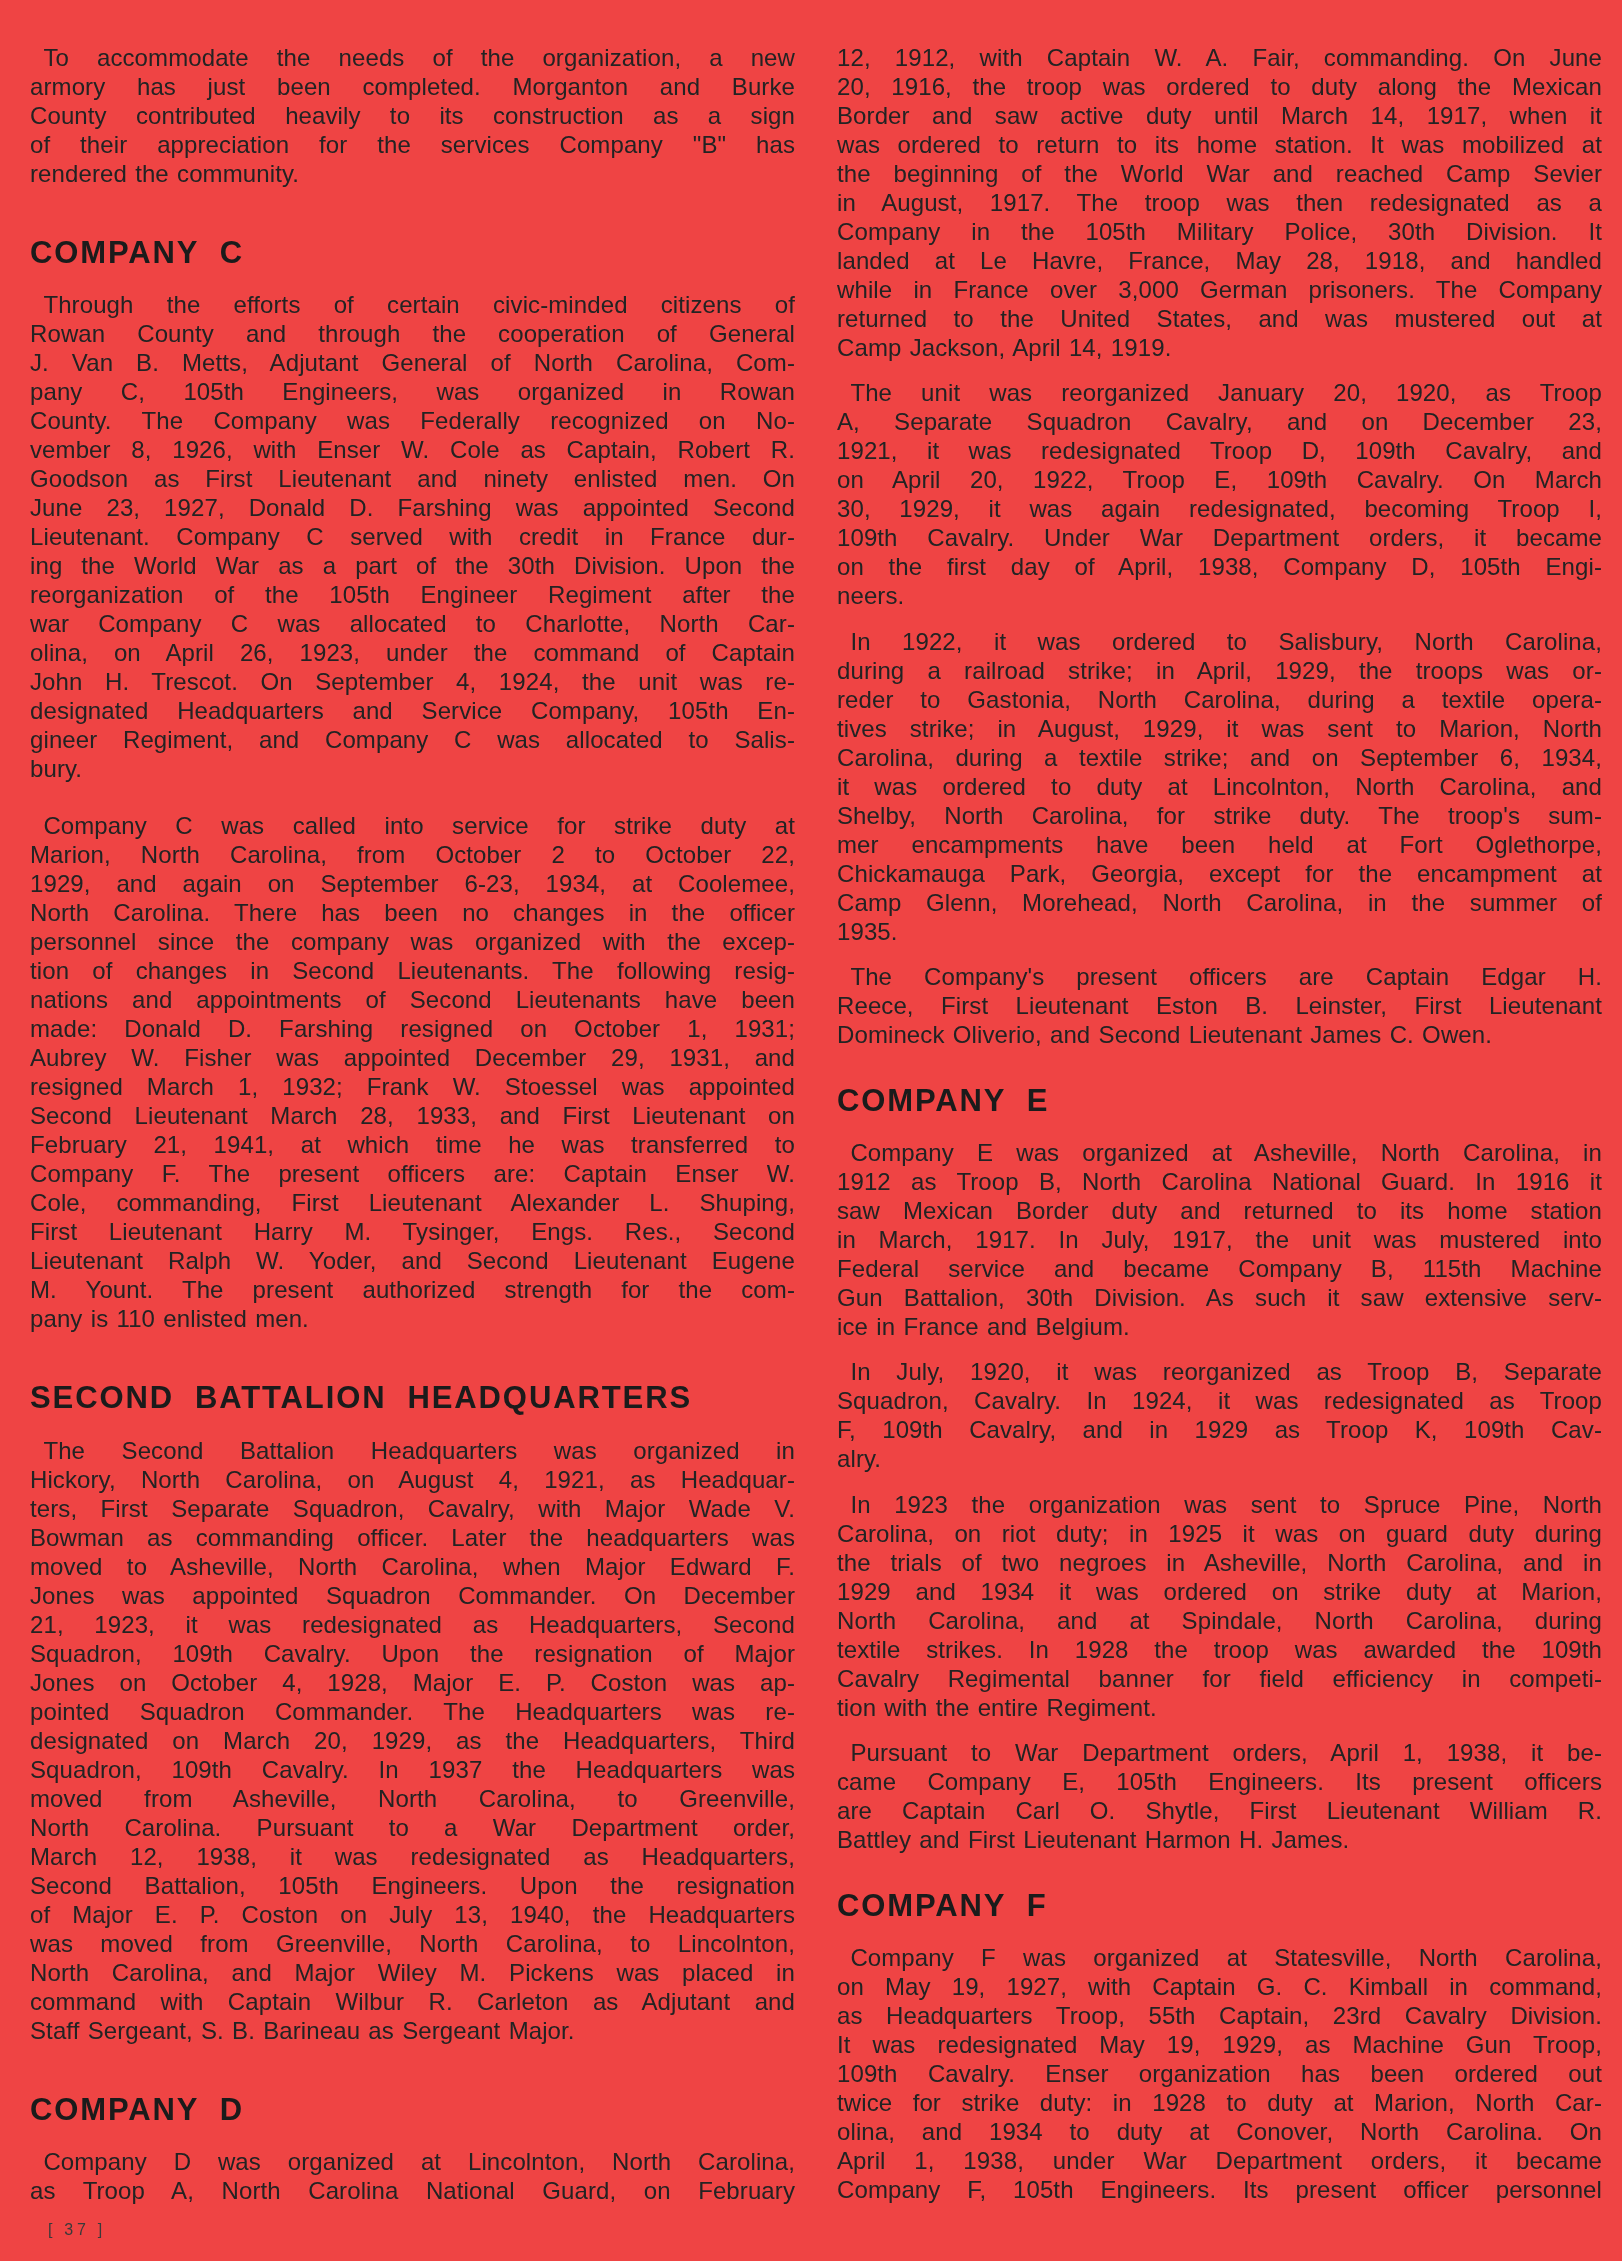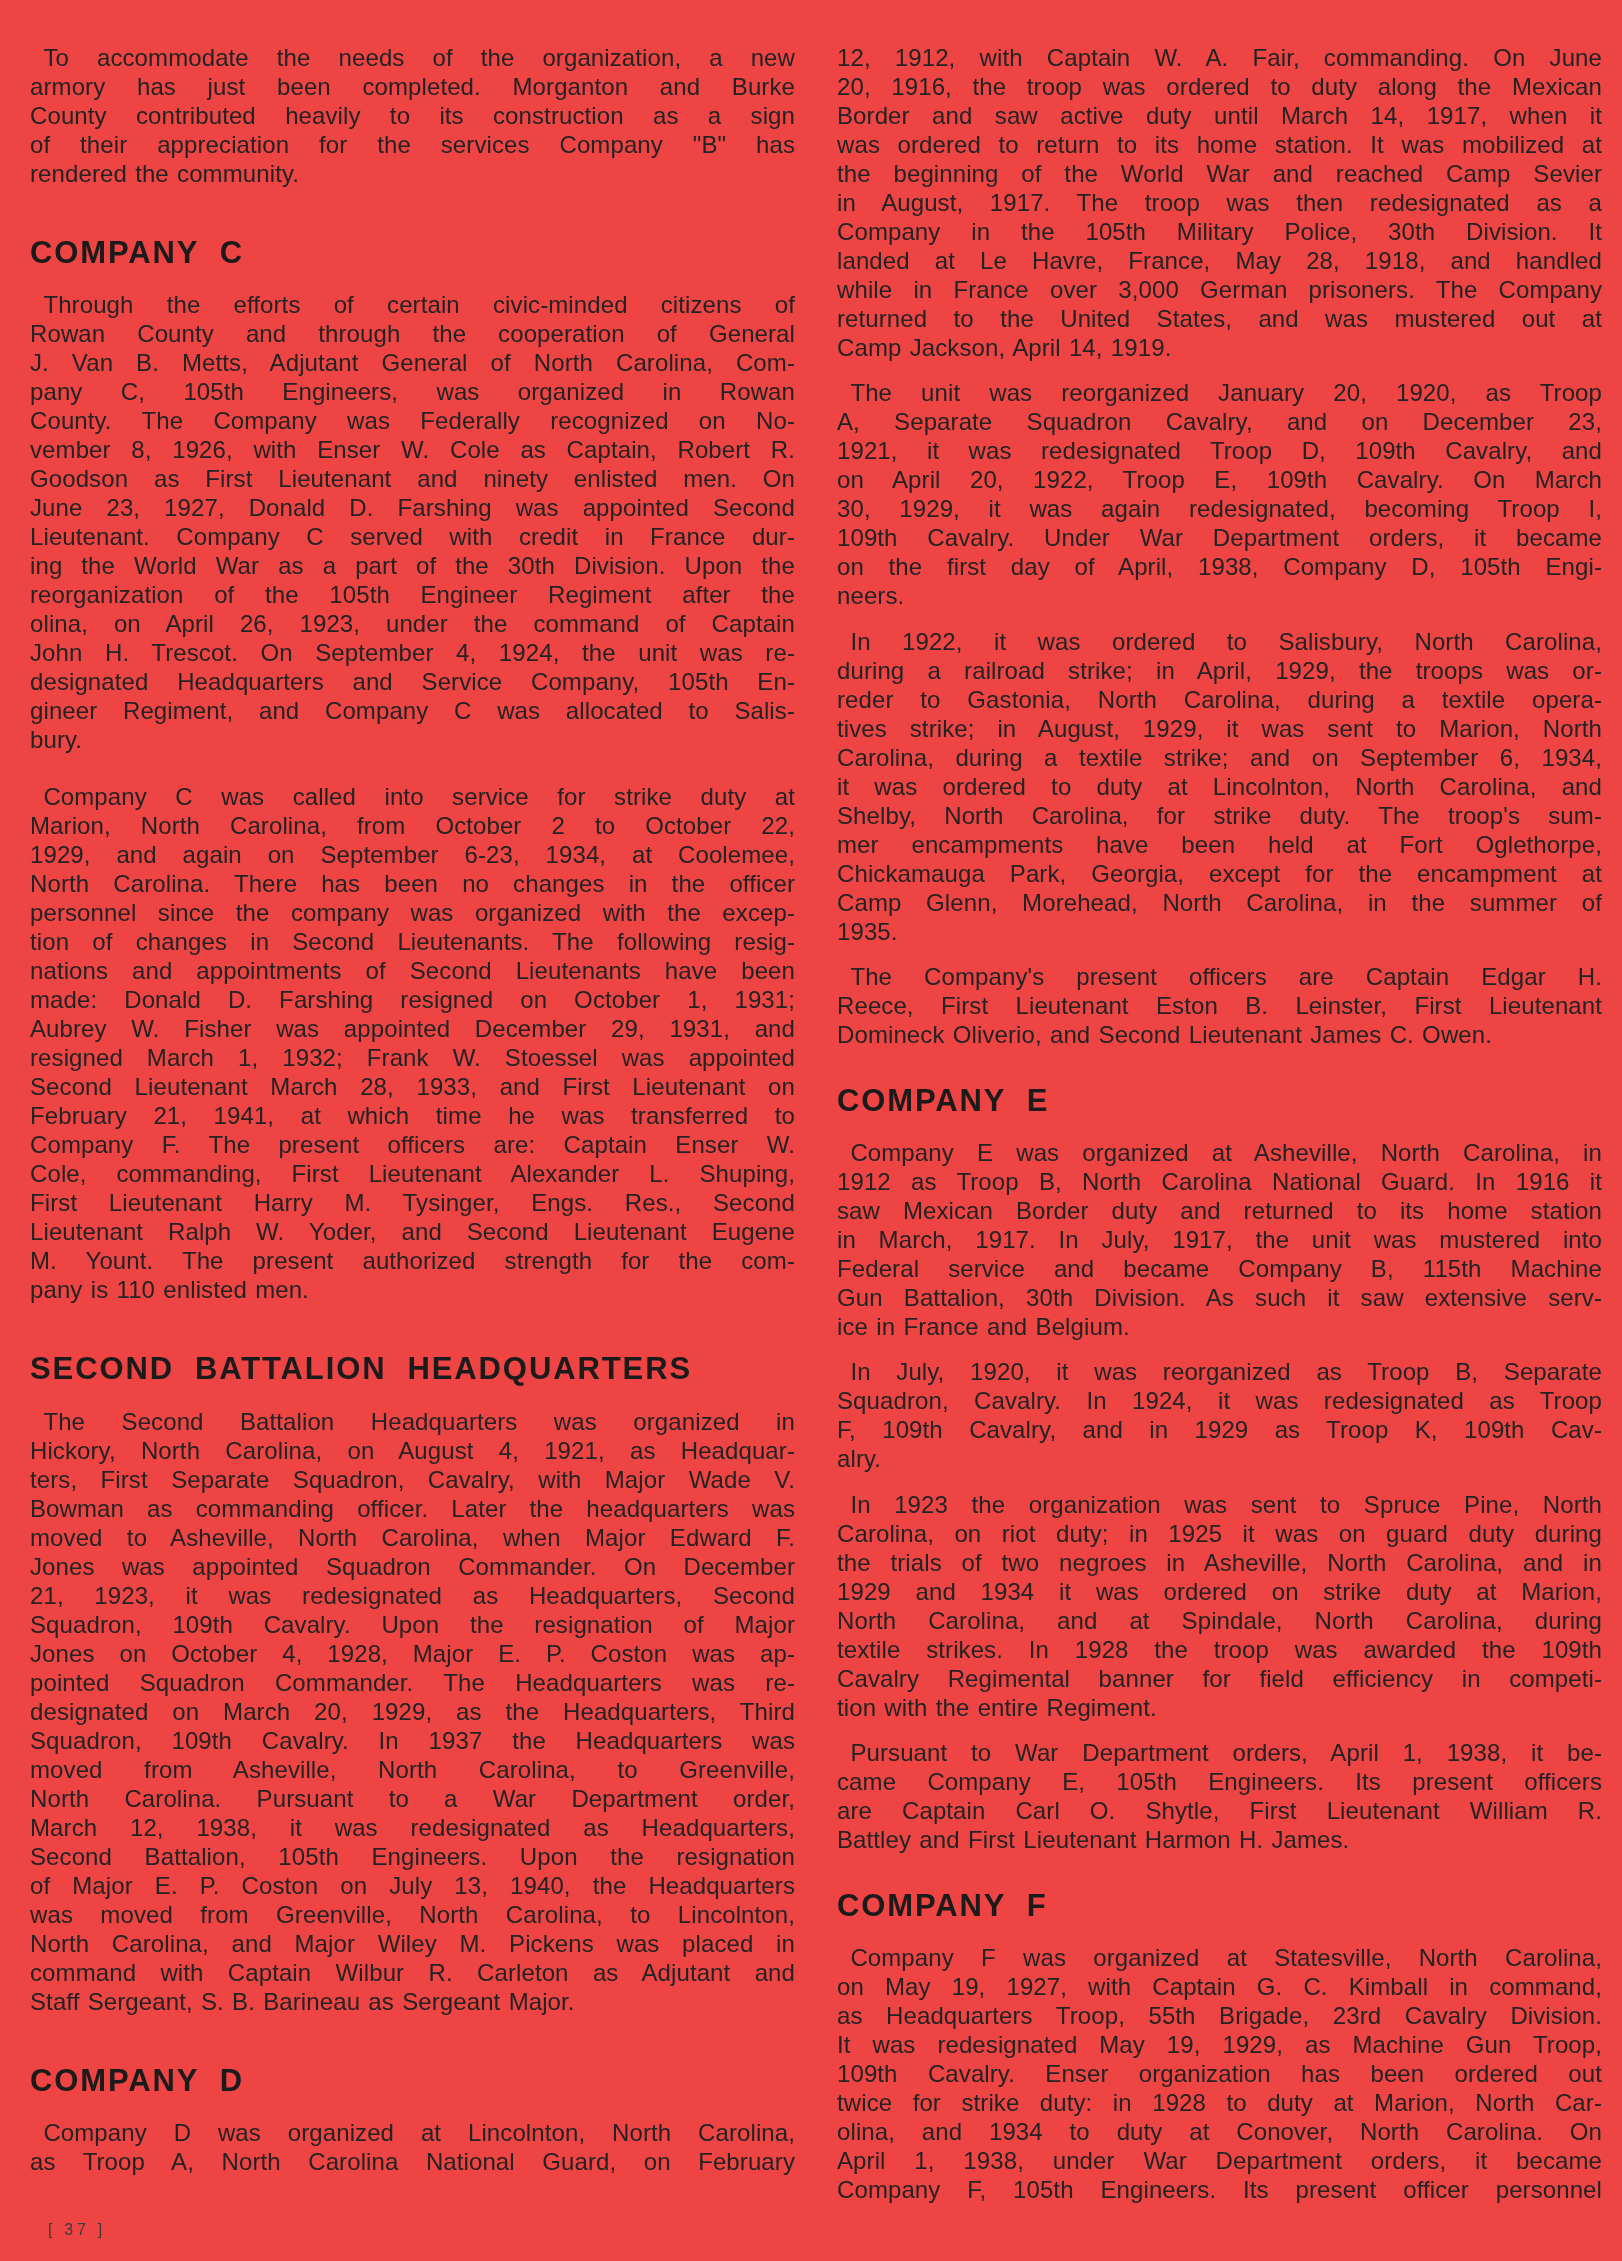--- a/index.html
+++ b/index.html
@@ -75,20 +75,21 @@
         <div class="ln">Rowan County and through the cooperation of General</div>
         <div class="ln">J. Van B. Metts, Adjutant General of North Carolina, Com-</div>
         <div class="ln">pany C, 105th Engineers, was organized in Rowan</div>
         <div class="ln">County.  The Company was Federally recognized on No-</div>
         <div class="ln">vember 8, 1926, with Enser W. Cole as Captain, Robert R.</div>
         <div class="ln">Goodson as First Lieutenant and ninety enlisted men.  On</div>
         <div class="ln">June 23, 1927, Donald D. Farshing was appointed Second</div>
         <div class="ln">Lieutenant.  Company C served with credit in France dur-</div>
         <div class="ln">ing the World War as a part of the 30th Division.  Upon the</div>
         <div class="ln">reorganization of the 105th Engineer Regiment after the</div>
+        <div class="ln">war Company C was allocated to Charlotte, North Car-</div>
         <div class="ln">olina, on April 26, 1923, under the command of Captain</div>
         <div class="ln">John H. Trescot.  On September 4, 1924, the unit was re-</div>
         <div class="ln">designated Headquarters and Service Company, 105th En-</div>
         <div class="ln">gineer Regiment, and Company C was allocated to Salis-</div>
         <div class="ln last">bury.</div>
       </div>
     <div class="para">
         <div class="ln first">Company C was called into service for strike duty at</div>
         <div class="ln">Marion, North Carolina, from October 2 to October 22,</div>
         <div class="ln">1929, and again on September 6-23, 1934, at Coolemee,</div>
@@ -210,21 +211,21 @@
     <div class="para">
         <div class="ln first">Pursuant to War Department orders, April 1, 1938, it be-</div>
         <div class="ln">came Company E, 105th Engineers.  Its present officers</div>
         <div class="ln">are Captain Carl O. Shytle, First Lieutenant William R.</div>
         <div class="ln last">Battley and First Lieutenant Harmon H. James.</div>
       </div>
     <div class="heading">COMPANY F</div>
     <div class="para">
         <div class="ln first">Company F was organized at Statesville, North Carolina,</div>
         <div class="ln">on May 19, 1927, with Captain G. C. Kimball in command,</div>
-        <div class="ln">as Headquarters Troop, 55th Brigade, 23rd Cavalry Division.</div>
+        <div class="ln">as Headquarters Troop, 55th Captain, 23rd Cavalry Division.</div>
         <div class="ln">It was redesignated May 19, 1929, as Machine Gun Troop,</div>
         <div class="ln">109th Cavalry.  Enser organization has been ordered out</div>
         <div class="ln">twice for strike duty: in 1928 to duty at Marion, North Car-</div>
         <div class="ln">olina, and 1934 to duty at Conover, North Carolina.  On</div>
         <div class="ln">April 1, 1938, under War Department orders, it became</div>
         <div class="ln">Company F, 105th Engineers.  Its present officer personnel</div>
       </div>
   </div>
 
   <div class="page-number">[ 37 ]</div>

